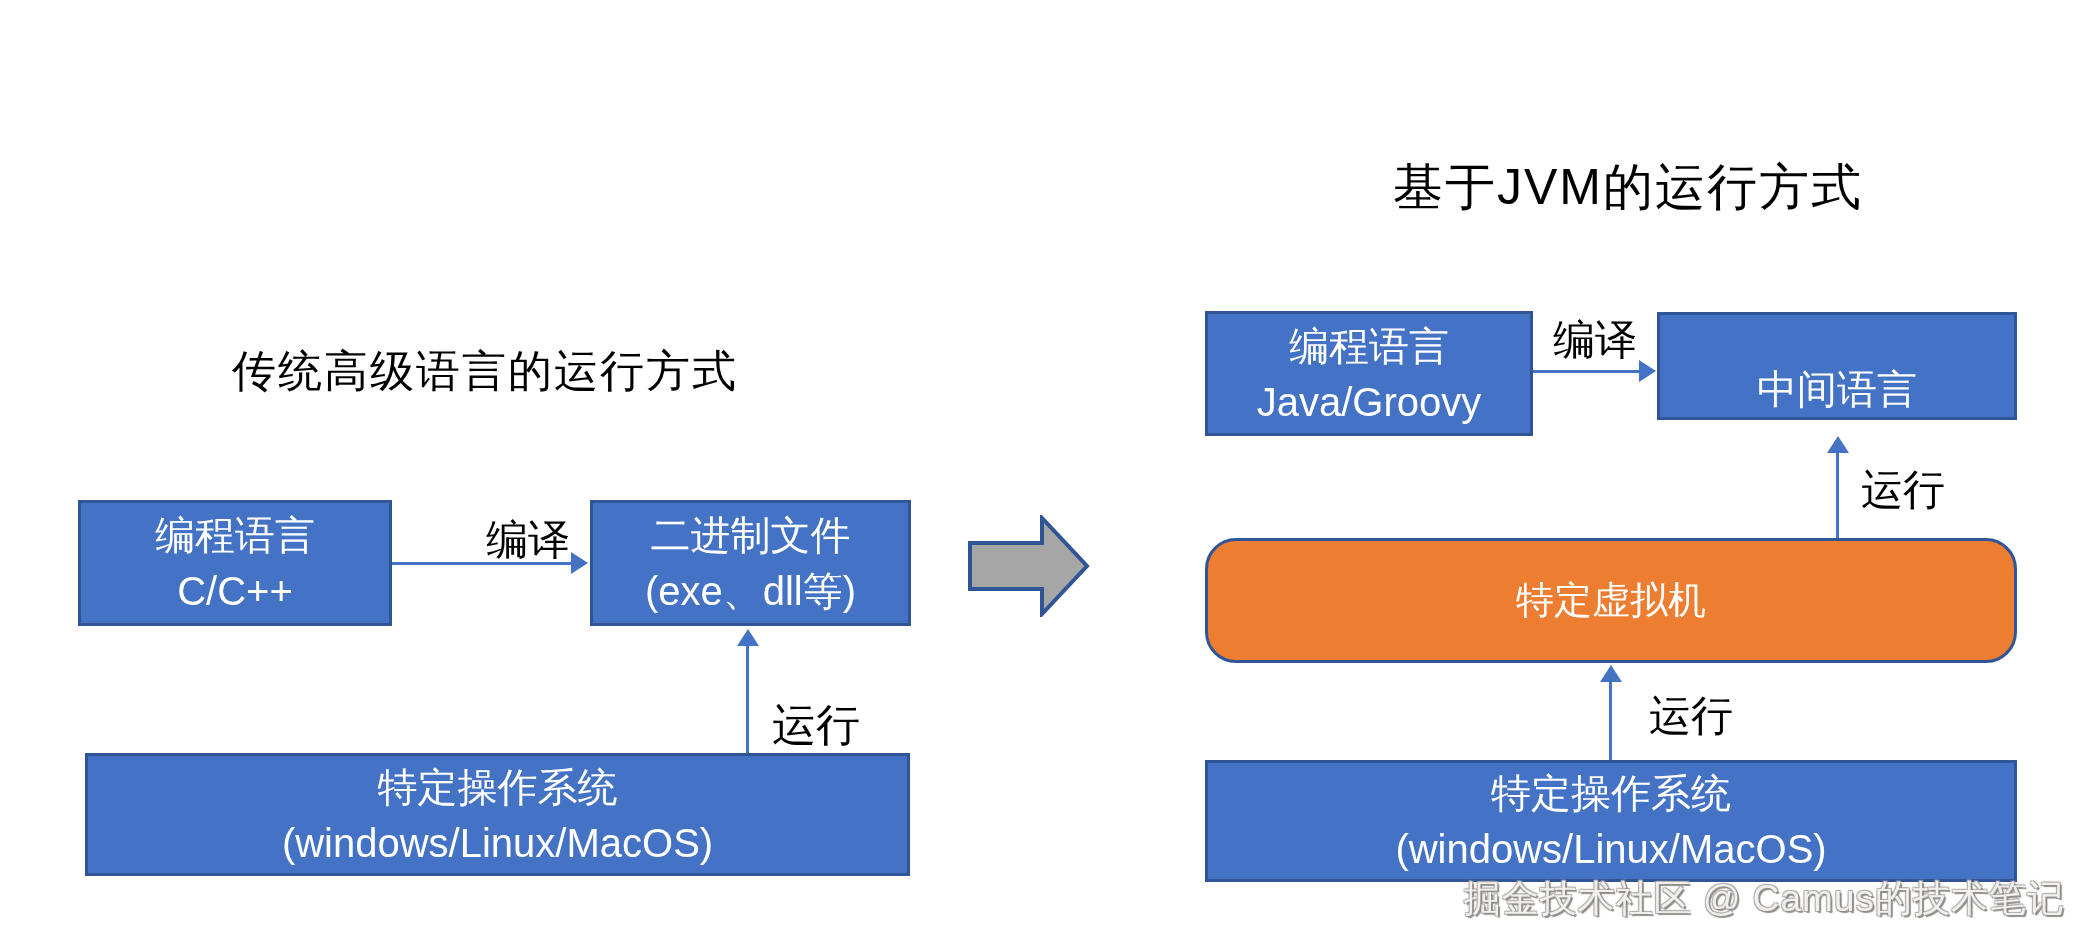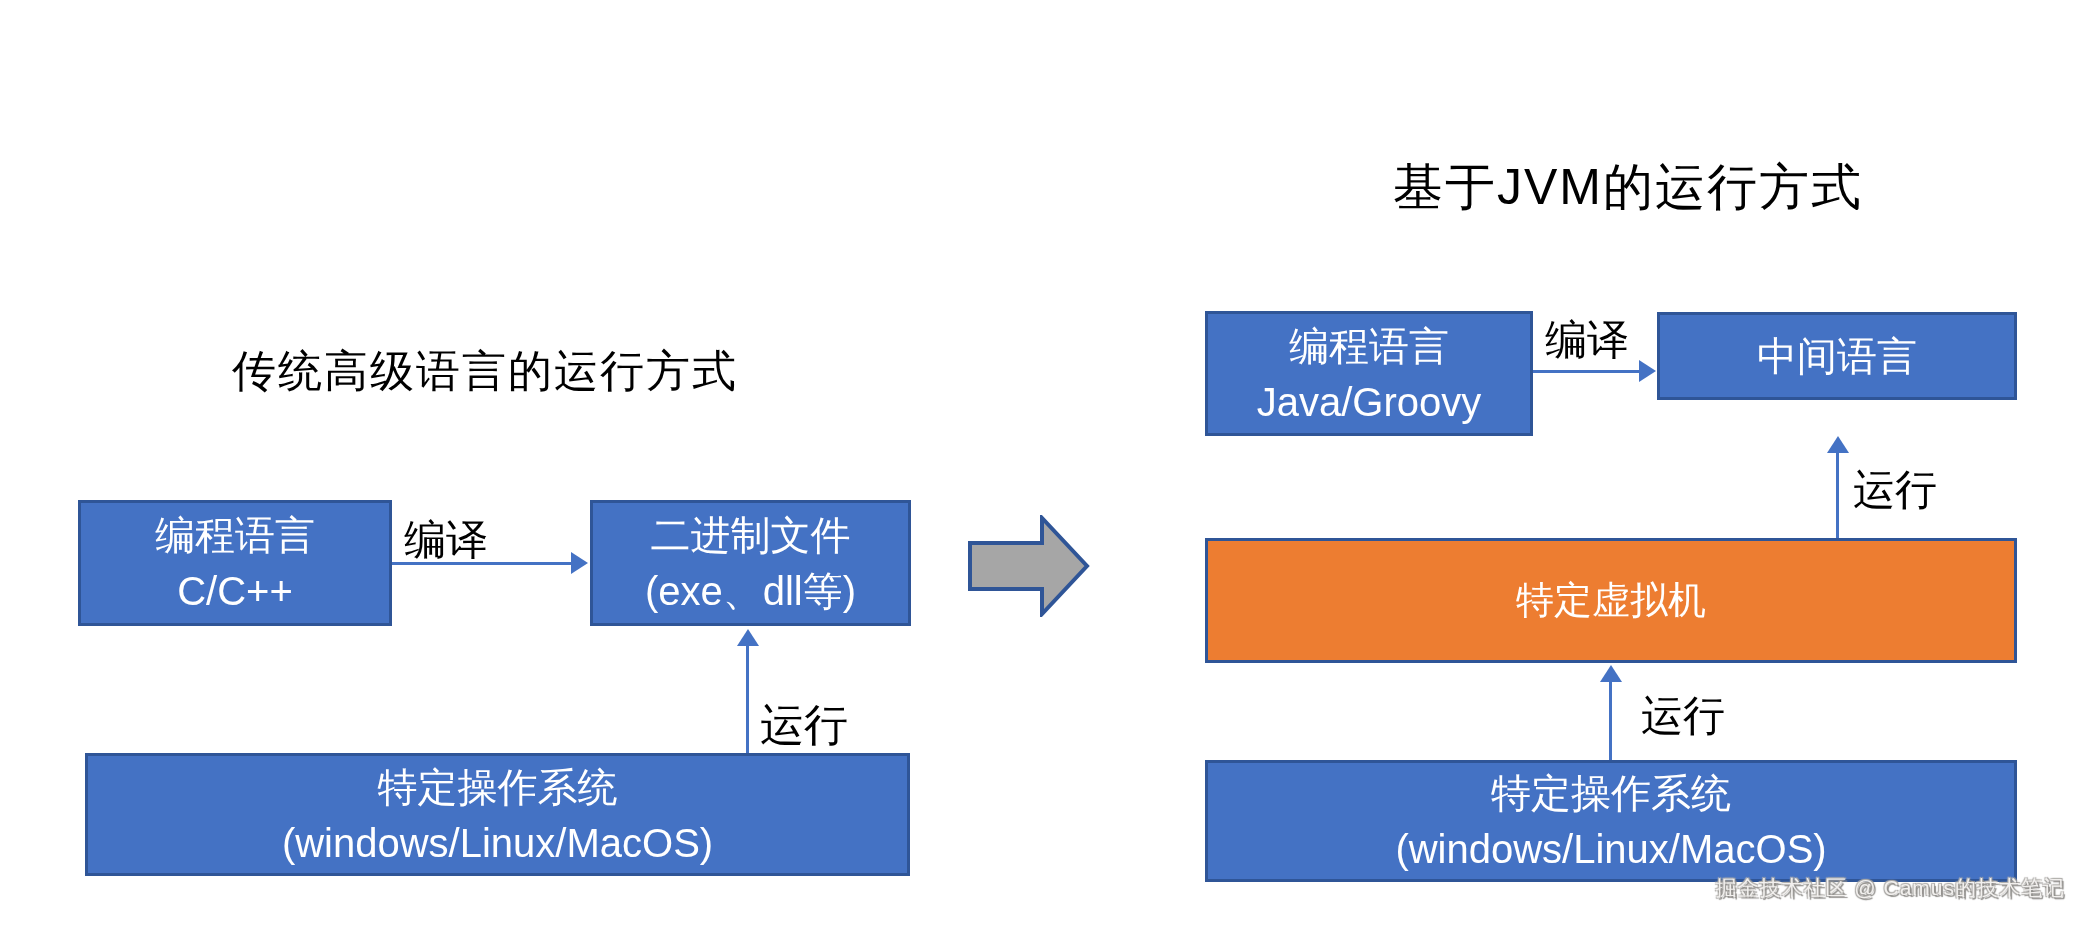--- a/index.html
+++ b/index.html
@@ -33,36 +33,36 @@
     border: 3px solid var(--box-border, #2F5597);
     color: var(--box-text, #fff);
     display: flex;
     flex-direction: column;
     align-items: center;
     justify-content: center;
     text-align: center;
     line-height: 1.4;
     font-size: 40px;
   }
-  .box.orange { background: var(--box-orange, #ED7D31); }
+  .box.orange { background: var(--box-orange, #ED7D31); border-radius: 31px; }
   .box .bline { white-space: nowrap; }
 
   .box-l-lang   { left: 78px;   top: 500px; width: 314px; height: 126px; }
   .box-l-binary { left: 590px;  top: 500px; width: 321px; height: 126px; }
   .box-l-os     { left: 85px;   top: 753px; width: 825px; height: 123px; }
 
   .box-r-lang   { left: 1205px; top: 311px; width: 328px; height: 125px; }
-  .box-r-inter  { left: 1657px; top: 312px; width: 360px; height: 88px; }
+  .box-r-inter  { left: 1657px; top: 312px; width: 360px; height: 108px; justify-content: flex-end; }
   .box-r-vm     { left: 1205px; top: 538px; width: 812px; height: 125px; font-size: 38px; }
   .box-r-os     { left: 1205px; top: 760px; width: 812px; height: 122px; }
 
   .edge-label {
     position: absolute;
     color: var(--title-color, #000);
-    text-align: left;
+    text-align: right;
     white-space: nowrap;
     font-size: 42px;
   }
   .lbl-compile-l { left: 404px;  top: 512px; width: 166px; }
   .lbl-run-l     { left: 760px;  top: 696px; width: 100px; font-size: 44px; }
   .lbl-compile-r { left: 1545px; top: 312px; width: 92px; }
   .lbl-run-vm    { left: 1853px; top: 462px; width: 92px; }
   .lbl-run-os    { left: 1641px; top: 688px; width: 92px; }
 
   .hline {
@@ -95,21 +95,21 @@
     left: 968px;
     top: 515px;
     width: 122px;
     height: 102px;
   }
 
   .watermark {
     position: absolute;
     right: 29px;
     top: 874px;
-    font-size: 21px;
+    font-size: 37px;
     color: #f2f0ee;
     text-shadow: 2px 2px 1px #8f8d8a, -1px -1px 1px #b5b3b0, 1px -1px 1px #a5a3a0, -1px 1px 1px #a5a3a0;
     white-space: nowrap;
     letter-spacing: 1px;
   }
 </style>
 </head>
 <body>
 
 <div class="canvas">

